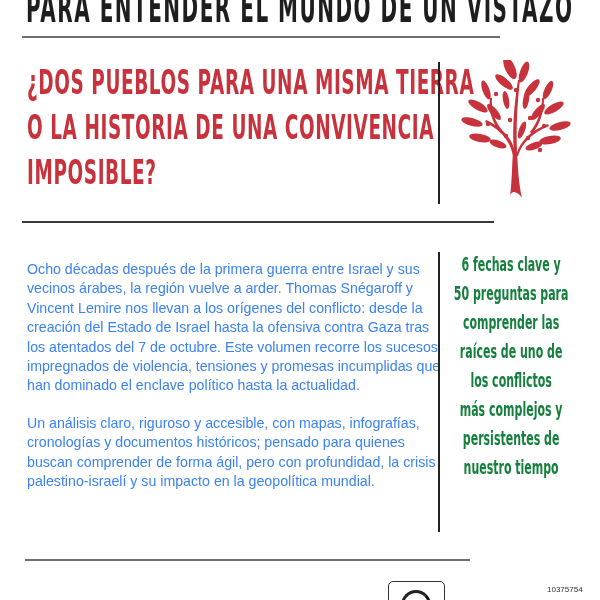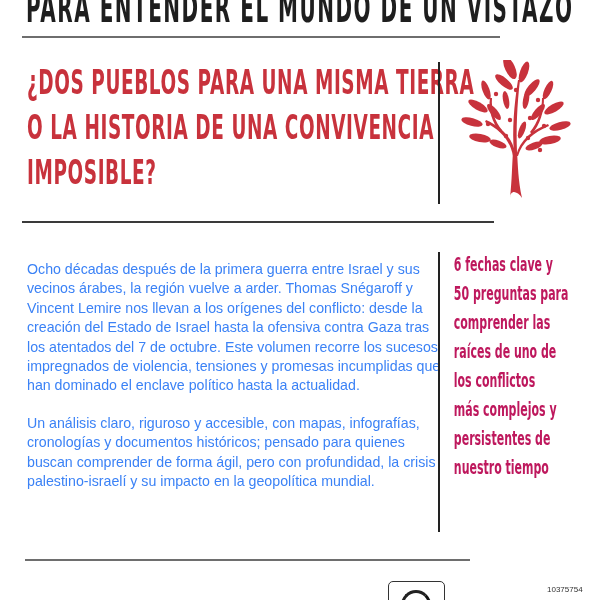--- a/index.html
+++ b/index.html
@@ -40,21 +40,21 @@
   #tree { position: absolute; left: 450px; top: 60px; width: 130px; height: 140px; }
 
   #body-text {
     position: absolute; left: 27px; top: 244px; width: 420px;
     font-size: 14.2px; line-height: 19.4px; color: #3b82f6; margin-top: 16px;
   }
   #body-text p { margin: 0 0 18px 0; }
 
   #sidebar-text {
     position: absolute; right: 32px; top: 250px;
-    color: #be185d; text-align: left;
+    color: #15803d; text-align: center;
   }
   #sidebar-text .line {
     font-family: "DejaVu Sans", sans-serif; font-weight: bold;
     font-size: 20px; line-height: 29px; white-space: nowrap;
     transform: scaleX(0.55); transform-origin: right top;
     display: block;
   }
   #logo-box {
     position: absolute; left: 388px; top: 581px; width: 57px; height: 30px;
     border: 1.5px solid #333; border-radius: 5px; box-sizing: border-box; overflow: hidden;

